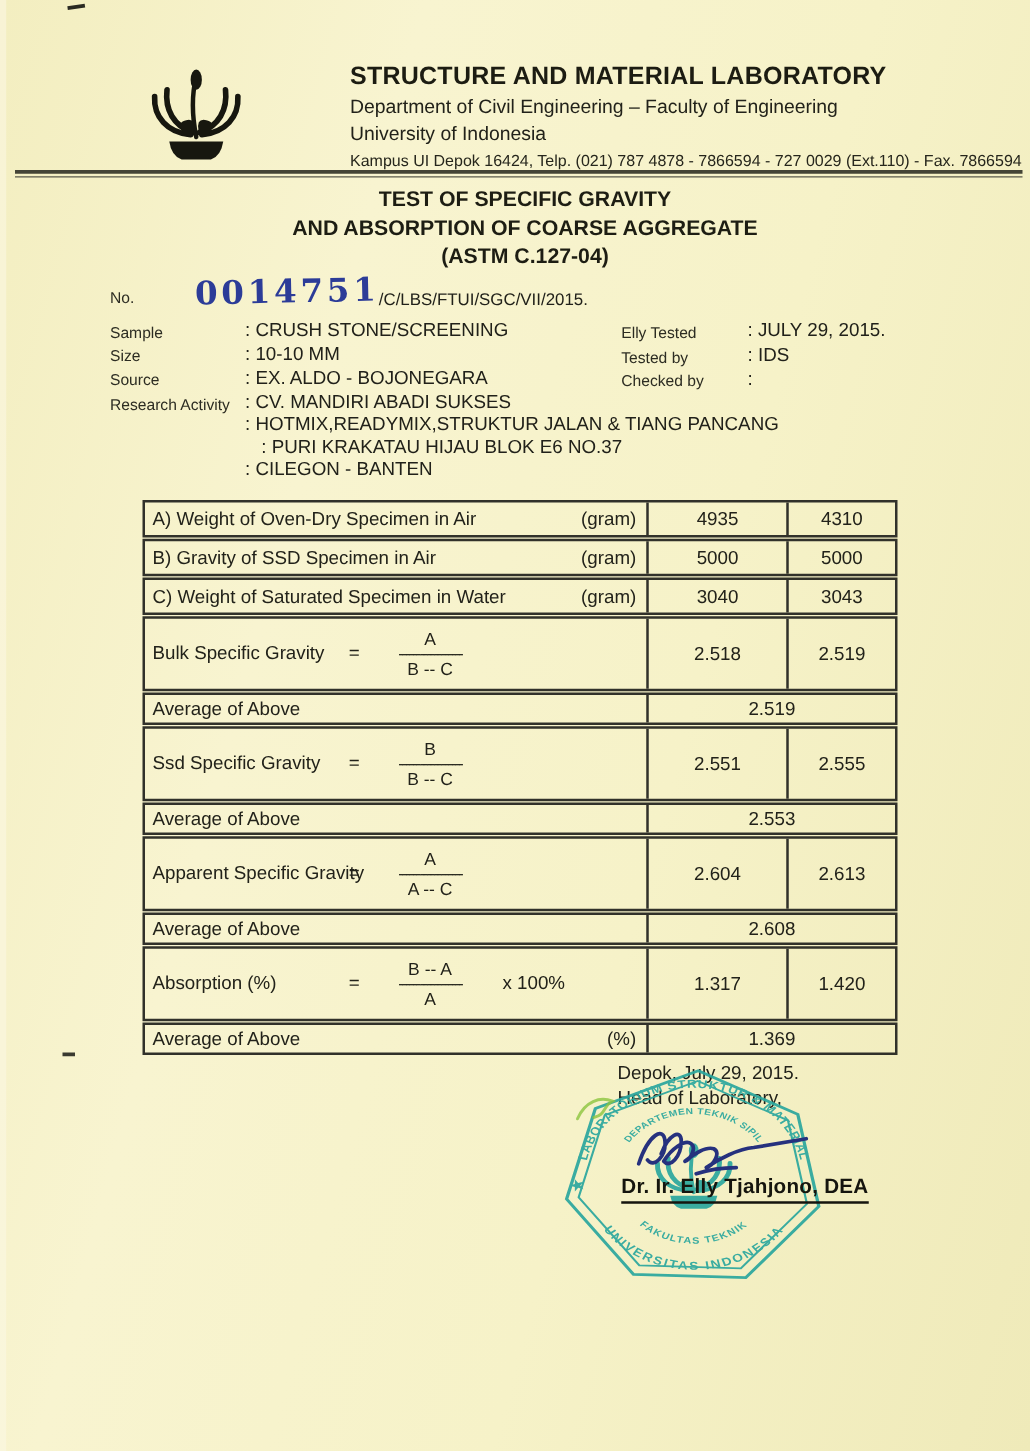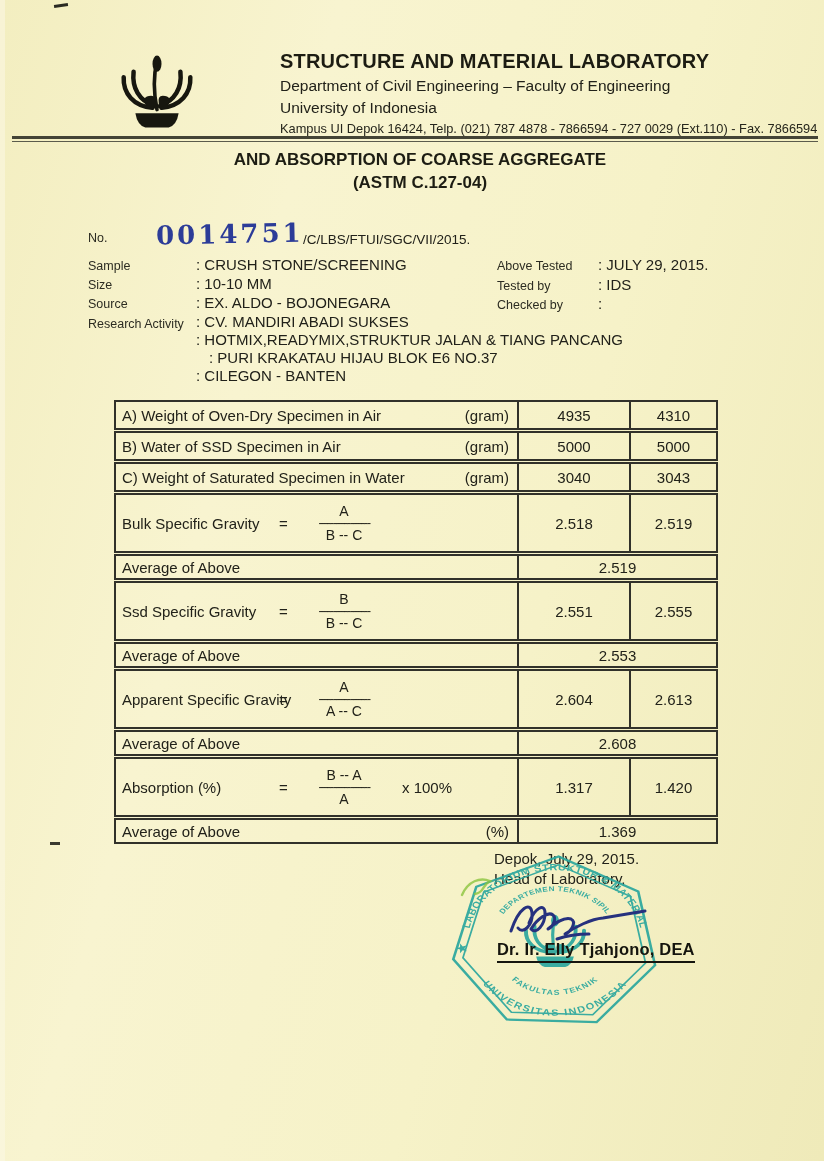--- a/index.html
+++ b/index.html
@@ -79,61 +79,62 @@
     <use href="#makara"></use>
   </svg>
   <div class="abs lab-name">STRUCTURE AND MATERIAL LABORATORY</div>
   <div class="abs dept-line">Department of Civil Engineering – Faculty of Engineering</div>
   <div class="abs univ-line">University of Indonesia</div>
   <div class="abs addr-line">Kampus UI Depok 16424, Telp. (021) 787 4878 - 7866594 - 727 0029 (Ext.110) - Fax. 7866594</div>
   <div class="abs rule-thick"></div>
   <div class="abs rule-thin"></div>
 
   <div class="abs doc-title">
+    <div>TEST OF SPECIFIC GRAVITY</div>
     <div>AND ABSORPTION OF COARSE AGGREGATE</div>
     <div>(ASTM C.127-04)</div>
   </div>
 
   <div class="abs flabel" style="left:88px; top:231px;">No.</div>
   <div class="abs stamp-number">0014751</div>
   <div class="abs fvalue num-suffix" style="font-size:13.5px;margin-left:35px;">/C/LBS/FTUI/SGC/VII/2015.</div>
 
   <div class="abs flabel" style="left:88px; top:259px;">Sample</div>
   <div class="abs fvalue" style="left:196px; top:256px;">: CRUSH STONE/SCREENING</div>
   <div class="abs flabel" style="left:88px; top:278px;">Size</div>
   <div class="abs fvalue" style="left:196px; top:275px;">: 10-10 MM</div>
   <div class="abs flabel" style="left:88px; top:297px;">Source</div>
   <div class="abs fvalue" style="left:196px; top:294px;">: EX. ALDO - BOJONEGARA</div>
   <div class="abs flabel" style="left:88px; top:317px;">Research Activity</div>
   <div class="abs fvalue" style="left:196px; top:313px;">: CV. MANDIRI ABADI SUKSES</div>
   <div class="abs fvalue" style="left:196px; top:331px;">: HOTMIX,READYMIX,STRUKTUR JALAN &amp; TIANG PANCANG</div>
   <div class="abs fvalue" style="left:196px; top:349px;margin-left:13px;">: PURI KRAKATAU HIJAU BLOK E6 NO.37</div>
   <div class="abs fvalue" style="left:196px; top:367px;">: CILEGON - BANTEN</div>
 
-  <div class="abs flabel" style="left:497px; top:259px;">Above Tested</div>
+  <div class="abs flabel" style="left:497px; top:259px;">Elly Tested</div>
   <div class="abs fvalue" style="left:598px; top:256px;">: JULY 29, 2015.</div>
   <div class="abs flabel" style="left:497px; top:279px;">Tested by</div>
   <div class="abs fvalue" style="left:598px; top:276px;">: IDS</div>
   <div class="abs flabel" style="left:497px; top:298px;">Checked by</div>
   <div class="abs fvalue" style="left:598px; top:295px;">:</div>
 
   <div class="tbl">
 
     <div class="trow w">
       <div class="cell lw">
           <span>A)  Weight of Oven-Dry Specimen in Air</span>
           <span>(gram)</span>
         </div>
       <div class="cell val">4935</div>
       <div class="cell val last">4310</div>
     </div>
 
     <div class="trow w">
       <div class="cell lw">
-          <span>B)  Water of SSD Specimen in Air</span>
+          <span>B)  Gravity of SSD Specimen in Air</span>
           <span>(gram)</span>
         </div>
       <div class="cell val">5000</div>
       <div class="cell val last">5000</div>
     </div>
 
     <div class="trow w">
       <div class="cell lw">
           <span>C)  Weight of Saturated Specimen in Water</span>
           <span>(gram)</span>

